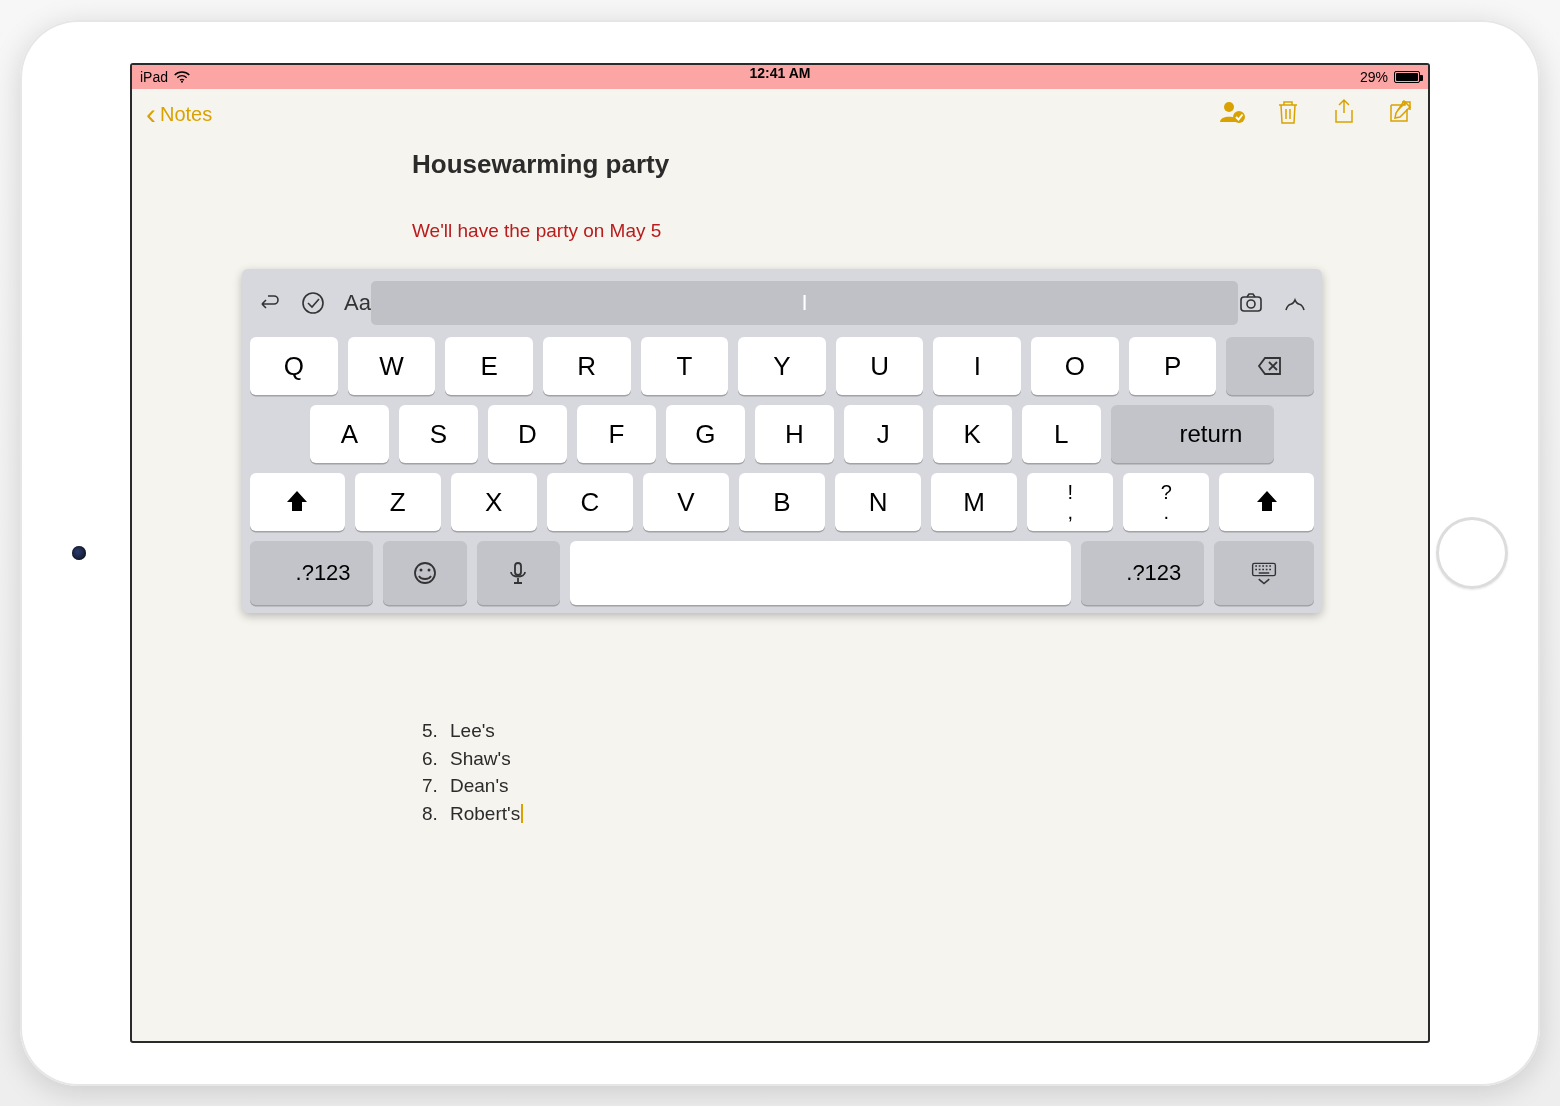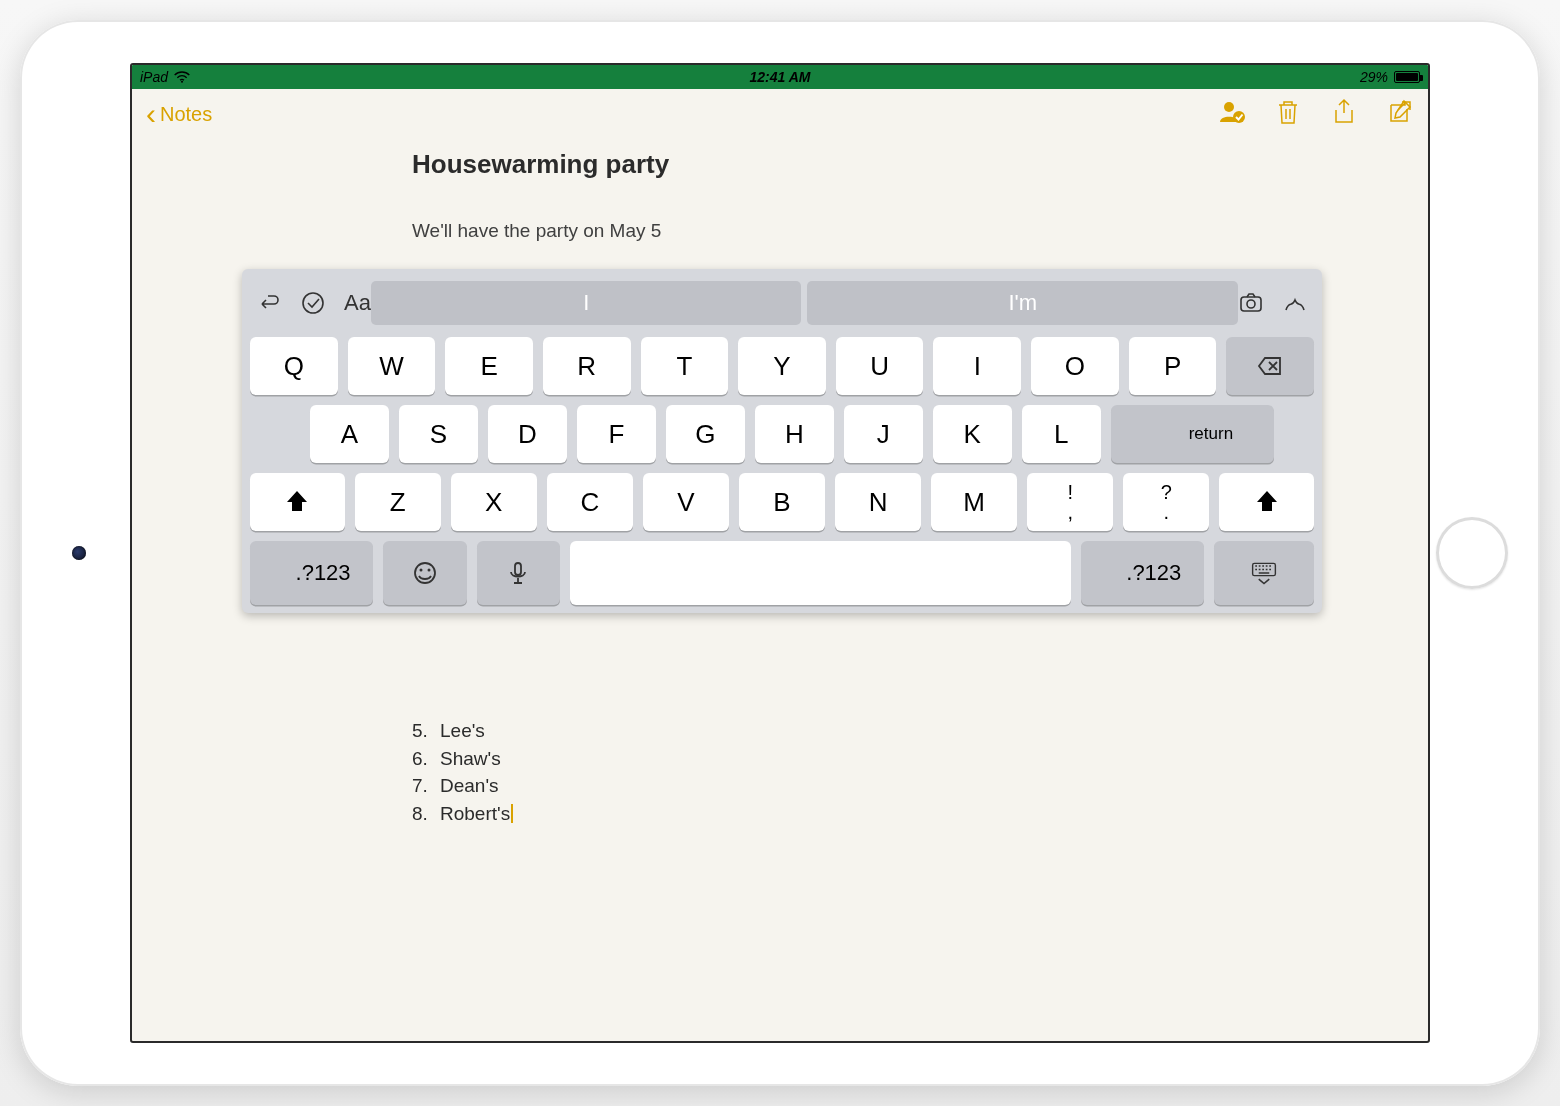--- a/index.html
+++ b/index.html
@@ -49,27 +49,25 @@
     border: 2px solid #2a2a2a;
     border-radius: 3px;
     position: relative;
     overflow: hidden;
   }
 
   
   .status-bar {
     height: 24px;
     display: flex;
-    align-items: center;
     justify-content: space-between;
     padding: 0 8px;
     font-size: 14px;
     color: #000;
-    background: #15803d;
-    font-style: italic;
+    background: #fca5a5;
   }
   .status-left, .status-right { display: flex; align-items: center; gap: 6px; }
   .status-center { position: absolute; left: 50%; transform: translateX(-50%); font-weight: 600; }
   .wifi-icon { width: 16px; height: 12px; }
   .battery { display: inline-flex; align-items: center; gap: 2px; }
   .battery-body { width: 26px; height: 12px; border: 1.5px solid #000; border-radius: 2px; position: relative; }
   .battery-body::after { content:""; position:absolute; right:-4px; top:3px; width:3px; height:6px; background:#000; border-radius:0 1px 1px 0; }
   .battery-fill { position:absolute; left:1px; top:1px; bottom:1px; right:1px; background:#000; border-radius:1px; }
 
   
@@ -86,21 +84,21 @@
   .back-chevron { font-size: 30px; line-height: 0; font-weight: 400; }
   .nav-actions { display: flex; align-items: center; gap: 28px; }
   .nav-actions svg { width: 28px; height: 28px; stroke: #d9a200; fill: none; stroke-width: 1.5; }
 
   
   .note-body {
     padding: 10px 0 0 0;
   }
   .note-inner { margin-left: 280px; max-width: 700px; }
   .note-title { font-size: 26px; font-weight: 700; color: #2b2b2b; margin-bottom: 16px; }
-  .note-line { font-size: 19px; color: #404040; margin-top: 40px; }
+  .note-line { font-size: 19px; color: #b91c1c; margin-top: 40px; }
   .below-list { margin-top: 4px; }
   .below-list ol { list-style: none; counter-reset: x 4; }
   .below-list li { font-size: 19px; color: #2b2b2b; line-height: 1.45; }
   .below-list li::before { counter-increment: x; content: counter(x) "."; display:inline-block; width:28px; color:#2b2b2b; }
   .cursor { display:inline-block; width:2px; height:19px; background:#d9a200; vertical-align:-3px; margin-left:1px; }
 
   
   .keyboard {
     position: absolute;
     left: 110px;
@@ -136,21 +134,21 @@
     border-radius:6px;
     box-shadow: 0 1.5px 0 rgba(0,0,0,0.25);
     height:58px;
     display:flex; align-items:center; justify-content:center;
     font-size:26px; color:#000;
     flex:1;
   }
   .key.util { background:#c2c4ca; }
   .key.shift svg { width:28px; height:28px; }
   .row.r2 { padding: 0 40px 0 60px; }
-  .key.return { flex: 1.6; font-size:17px;padding-left:37px; }
+  .key.return { flex: 1.6; font-size:24px;padding-left:37px; }
   .key.shift-l, .key.shift-r { flex:1.1; }
   .key.stack { flex-direction:column; font-size:20px; line-height:1; gap:0; }
   .key.stack .sub { font-size:20px; }
   .row.r4 .key { height:64px; }
   .key.num { flex:1.2; font-size:22px;padding-left:23px; }
   .key.space { flex:6; }
   .key.hide { flex:1.2; }
   .key.emoji, .key.mic { flex:1; }
   .key .svg { width:28px; height:28px; }
 
@@ -232,21 +230,20 @@
               <path d="M6 14 H18 A4 4 0 0 0 18 6 H12 M6 14 L10 10 M6 14 L10 18"></path>
             </svg>
           <svg viewBox="0 0 26 26">
               <circle cx="13" cy="13" r="10"></circle>
               <path d="M8 13 L12 17 L19 9"></path>
             </svg>
           <span class="aa">Aa</span>
         </div>
         <div class="suggestions">
           <div class="sugg">I</div>
-          <div class="sugg">I'm</div>
         </div>
         <div class="sug-right">
           <svg viewBox="0 0 26 26">
               <rect x="3" y="7" width="20" height="14" rx="3"></rect>
               <circle cx="13" cy="14" r="4"></circle>
               <path d="M9 7 L11 4 H15 L17 7"></path>
             </svg>
           <svg viewBox="0 0 26 26">
               <path d="M4 20 C7 10 10 18 13 10 C16 18 19 10 22 20"></path>
             </svg>
@@ -336,21 +333,21 @@
             <svg class="svg" viewBox="0 0 32 28">
               <rect x="3" y="3" width="26" height="14" rx="2" fill="none" stroke="#333" stroke-width="1.6"></rect>
               <path d="M6 6h2M10 6h2M14 6h2M18 6h2M22 6h2M6 10h2M10 10h2M14 10h2M18 10h2M22 10h2M10 14h12" stroke="#333" stroke-width="1.6"></path>
               <path d="M10 21 L16 26 L22 21" fill="none" stroke="#333" stroke-width="1.8"></path>
             </svg>
           </div>
         </div>
       </div>
     </div>
 
-    <div class="note-body below-list" style="position:absolute; top:638px; left:0; right:0;">
+    <div class="note-body below-list" style="position:absolute; top:638px; left:10px; right:0;">
       <div class="note-inner">
         <ol>
           <li>Lee's</li>
           <li>Shaw's</li>
           <li>Dean's</li>
           <li><span>Robert's</span><span class="cursor"></span></li>
         </ol>
       </div>
     </div>
 

